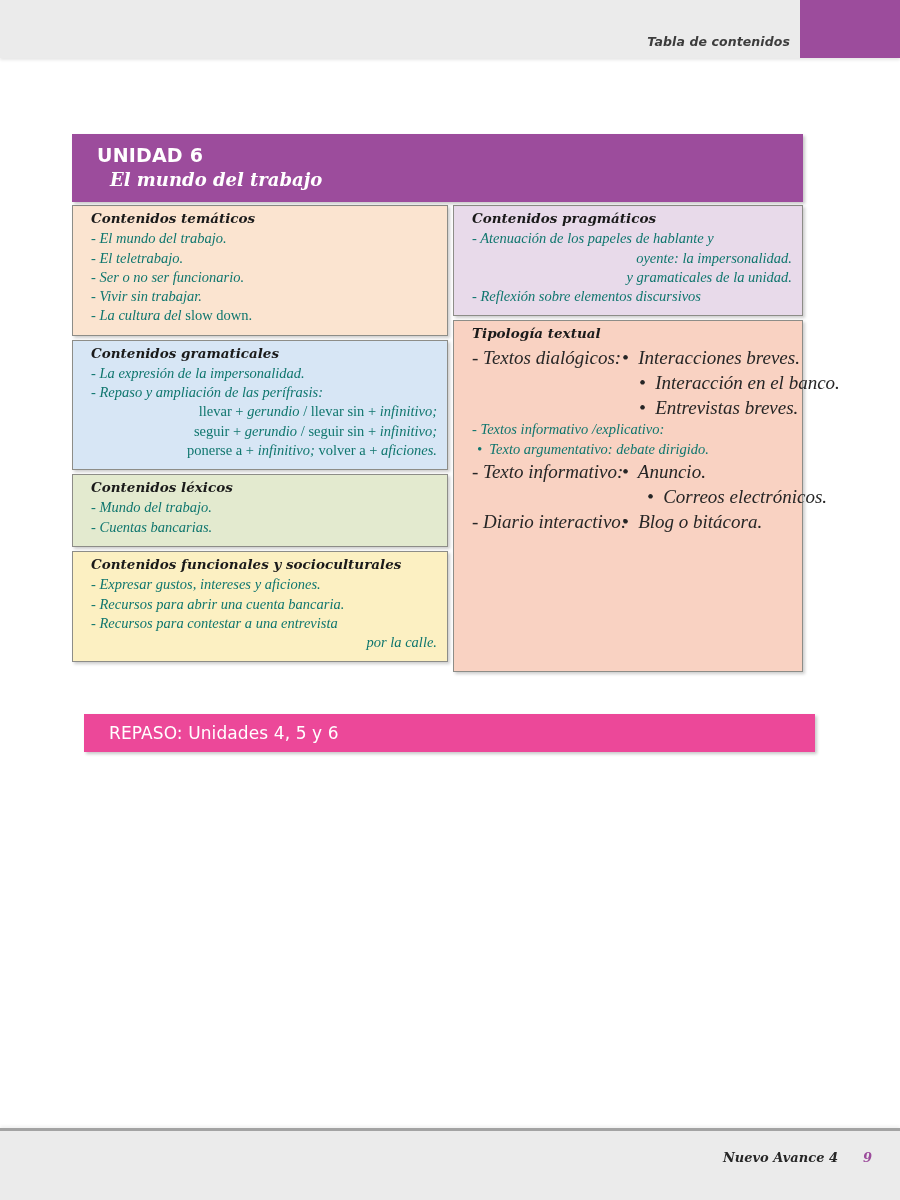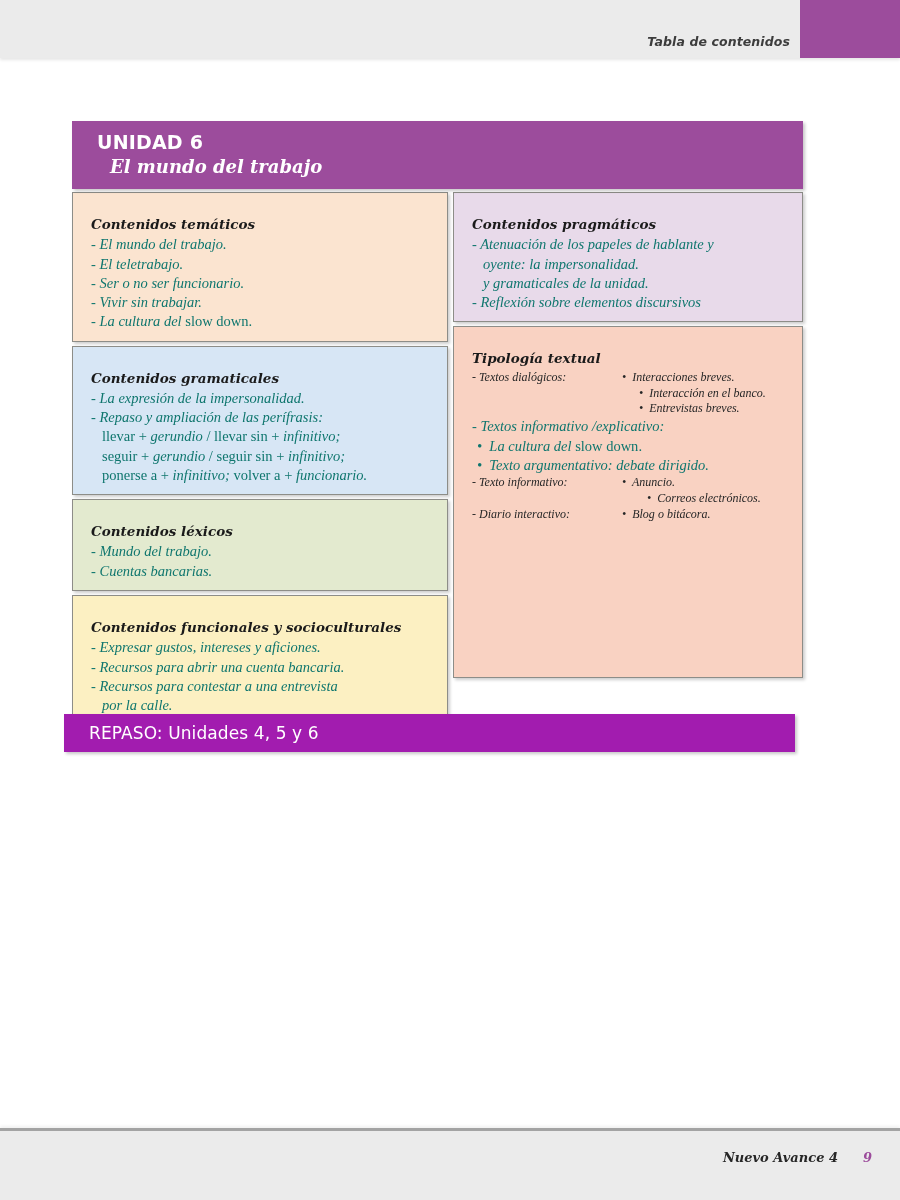--- a/index.html
+++ b/index.html
@@ -42,21 +42,21 @@
     top: 0;
     width: 100px;
     height: 58px;
     background: #9c4c9c;
   }
 
   
   .unit-block {
     position: absolute;
     left: 72px;
-    top: 121px;
+    top: 134px;
     width: 731px;
   }
 
   .unit-header {
     background: #9c4c9c;
     height: 68px;
     box-sizing: border-box;
     padding: 10px 0 0 25px;
     box-shadow: 2px 2px 3px rgba(0,0,0,0.22);
     position: relative;
@@ -86,21 +86,21 @@
     gap: 5px;
     align-items: flex-start;
     margin-top: 3px;
   }
   .col-left  { width: 376px; flex: none; }
   .col-right { width: 350px; flex: none; }
 
   .panel {
     border: 1px solid #8d8d88;
     box-sizing: border-box;
-    padding: 22px 10px 9px 18px;
+    padding: 3px 10px 9px 18px;
     box-shadow: 2px 2px 3px rgba(0,0,0,0.20);
     margin-bottom: 4px;
   }
   .panel:last-child { margin-bottom: 0; }
 
   .p-peach   { background: #fbe4d0; }
   .p-blue    { background: #d7e6f5; }
   .p-green   { background: #e3eacf; }
   .p-yellow  { background: #fcf0c2; }
   .p-lilac   { background: #e8daea; }
@@ -118,44 +118,43 @@
 
   .line {
     font-family: "Liberation Serif", serif;
     font-style: italic;
     font-size: 14.5px;
     color: #0f766e;
     line-height: 1.33;
     white-space: pre;
   }
   .line .up { font-style: normal; }
-  .line.ind { padding-left: 11px; }
+  .line.ind { padding-left: 11px; text-align: right; }
 
   
   .row2 {
     display: flex;
     font-family: "Liberation Serif", serif;
     font-style: italic;
-    font-size: 12px;
+    font-size: 19px;
     color: #262626;
     line-height: 1.33;
     white-space: pre;
-    justify-content: center;
   }
   .row2 .lbl { flex: none; }
   .row2 .val { flex: 1; }
 
   
   .repaso {
     position: absolute;
-    left: 64px;
+    left: 84px;
     top: 714px;
     width: 731px;
     height: 38px;
-    background: #a21caf;
+    background: #ec4899;
     box-shadow: 2px 2px 3px rgba(0,0,0,0.22);
     display: flex;
     align-items: center;
   }
   .repaso-label {
     font-family: "DejaVu Sans", sans-serif;
     font-size: 17px;
     color: #ffffff;
     margin-left: 25px;
     letter-spacing: 0.1px;
@@ -221,21 +220,21 @@
         <div class="line">- Vivir sin trabajar.</div>
         <div class="line"><span>- La cultura del </span><span class="up">slow down</span><span class="up">.</span></div>
       </div>
 
       <div class="panel p-blue">
         <div class="panel-title">Contenidos gramaticales</div>
         <div class="line">- La expresión de la impersonalidad.</div>
         <div class="line">- Repaso y ampliación de las perífrasis:</div>
         <div class="line ind"><span class="up">llevar</span><span class="up"> + </span><span>gerundio</span><span class="up"> / </span><span class="up">llevar sin</span><span class="up"> + </span><span>infinitivo;</span></div>
         <div class="line ind"><span class="up">seguir</span><span class="up"> + </span><span>gerundio</span><span class="up"> / </span><span class="up">seguir sin</span><span class="up"> + </span><span>infinitivo;</span></div>
-        <div class="line ind"><span class="up">ponerse a</span><span class="up"> + </span><span>infinitivo;</span><span class="up"> </span><span class="up">volver a</span><span class="up"> + </span><span>funcionario.</span></div>
+        <div class="line ind"><span class="up">ponerse a</span><span class="up"> + </span><span>infinitivo;</span><span class="up"> </span><span class="up">volver a</span><span class="up"> + </span><span>aficiones.</span></div>
       </div>
 
       <div class="panel p-green">
         <div class="panel-title">Contenidos léxicos</div>
         <div class="line">- Mundo del trabajo.</div>
         <div class="line">- Cuentas bancarias.</div>
       </div>
 
       <div class="panel p-yellow">
         <div class="panel-title">Contenidos funcionales y socioculturales</div>
@@ -268,21 +267,20 @@
           <span class="lbl" style="width:167px"></span>
           <span class="val">•  Interacción en el banco.</span>
         </div>
         <div class="row2">
           <span class="lbl" style="width:167px"></span>
           <span class="val">•  Entrevistas breves.</span>
         </div>
 
         <div class="line">- Textos informativo /explicativo:</div>
 
-        <div class="line" style="padding-left:5px"><span>•  </span><span>La cultura del </span><span class="up">slow down</span><span class="up">.</span></div>
 
         <div class="line" style="padding-left:5px">•  Texto argumentativo: debate dirigido.</div>
 
         <div class="row2">
           <span class="lbl" style="width:150px">- Texto informativo:</span>
           <span class="val">•  Anuncio.</span>
         </div>
         <div class="row2">
           <span class="lbl" style="width:175px"></span>
           <span class="val">•  Correos electrónicos.</span>

